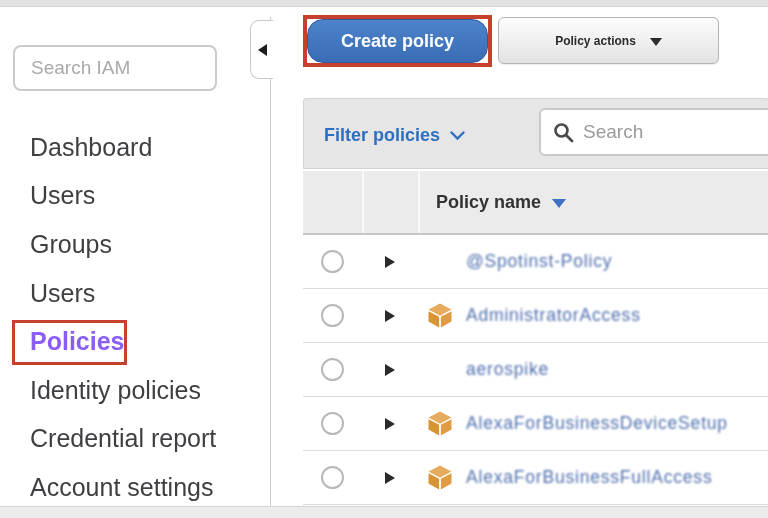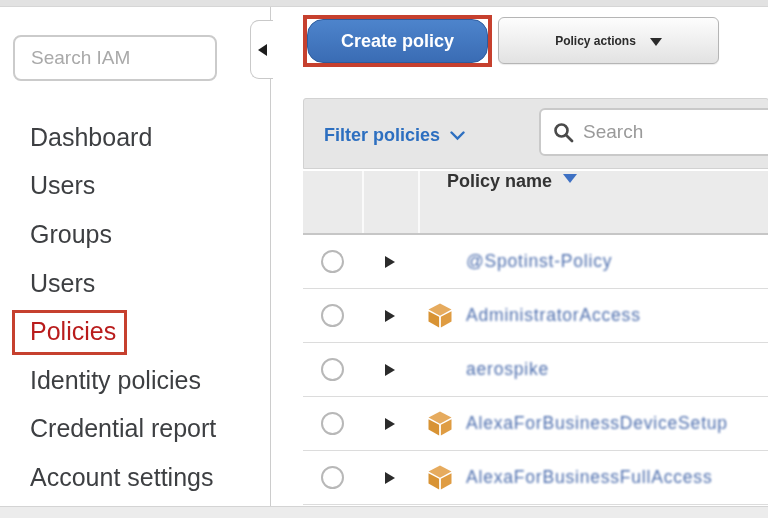--- a/index.html
+++ b/index.html
@@ -5,51 +5,51 @@
   * { margin:0; padding:0; box-sizing:border-box; }
   html,body { background:#fff; }
   body { font-family:"Liberation Sans", sans-serif; }
   .page { position:relative; width:768px; height:518px; background:#fff; overflow:hidden; }
 
   
   .top-strip { position:absolute; left:0; top:0; width:768px; height:7px; background:#e2e2e2; border-bottom:1px solid #d6d6d6; }
   .bottom-strip { position:absolute; left:0; top:506px; width:768px; height:12px; background:#ececec; border-top:1px solid #d4d4d4; }
 
   
-  .sidebar { position:absolute; left:0; top:7px; width:271px; height:499px; background:#fff; border-right:1px solid #cccccc; }
+  .sidebar { position:absolute; left:0; top:17px; width:271px; height:499px; background:#fff; border-right:1px solid #cccccc; }
   .iam-search { position:absolute; left:13px; top:28px; width:204px; height:46px; border:2px solid #cbcbcb; border-radius:8px; font-family:"Liberation Sans",sans-serif; font-size:19px; color:#555; padding:0 10px 0 16px; outline:none; }
   .iam-search::placeholder { color:#a9a9a9; }
 
   .collapse-tab { position:absolute; left:250px; top:20px; width:23px; height:59px; background:#fff; border:1px solid #c9c9c9; border-right:none; border-radius:9px 0 0 9px; z-index:3; display:flex; align-items:center; justify-content:center; cursor:pointer; }
   .tri-left { width:0; height:0; border-right:9px solid #1d1d1d; border-top:6px solid transparent; border-bottom:6px solid transparent; }
 
   .nav { position:absolute; left:30px; top:106px; list-style:none; }
   .nav li { height:48.6px; display:flex; align-items:center; font-size:25px; color:#3d3f42; cursor:pointer; white-space:nowrap; }
-  .nav li.active { font-weight:normal; color:#b91c1c; position:relative; }
+  .nav li.active { font-weight:bold; color:#8b5cf6; position:relative; }
   .nav li.active::after { content:""; position:absolute; left:-18px; top:3px; width:109px; height:39px; border:3.5px solid #c6402e; pointer-events:none; }
 
   
   .main { position:absolute; left:303px; top:0; width:466px; height:506px; }
 
   .annotation-box { position:absolute; left:0; top:15px; border:4px solid #c6402e; z-index:2; }
   .btn-primary { display:block; width:181px; height:44px; background:linear-gradient(#4d84cc,#3a6cb4); border:1px solid #2d5c9d; border-radius:16px; color:#fff; font-family:"Liberation Sans",sans-serif; font-weight:bold; font-size:18px; cursor:pointer; }
   .btn-secondary { position:absolute; left:195px; top:17px; width:221px; height:47px; background:linear-gradient(#fdfdfd,#e2e2e2); border:1px solid #b5b5b5; border-radius:6px; font-family:"Liberation Sans",sans-serif; font-weight:bold; font-size:12px; color:#2b2b2b; cursor:pointer; display:flex; align-items:center; justify-content:center; gap:14px; box-shadow:0 1px 1px rgba(0,0,0,0.08); }
   .tri-down-dark { width:0; height:0; border-top:8px solid #2b2b2b; border-left:6.5px solid transparent; border-right:6.5px solid transparent; margin-top:2px; }
 
   .filter-bar { position:absolute; left:0; top:98px; width:466px; height:71px; background:#e6e6e6; border:1px solid #d2d2d2; border-radius:3px 3px 0 0; }
   .filter-link { position:absolute; left:20px; top:0; height:73px; display:flex; align-items:center; gap:10px; font-size:18px; font-weight:bold; color:#2d6fc0; cursor:pointer; }
   .table-search { position:absolute; left:235px; top:9px; width:240px; height:48px; background:#fff; border:2px solid #c9c9c9; border-radius:6px; display:flex; align-items:center; padding-left:12px; gap:9px; }
   .table-search input { border:none; outline:none; flex:1; font-family:"Liberation Sans",sans-serif; font-size:19px; color:#555; background:transparent; min-width:0; }
   .table-search input::placeholder { color:#9a9a9a; }
 
   .table-header { position:absolute; left:0; top:171px; width:466px; height:64px; background:#ebebeb; border-bottom:2px solid #c6c6c6; display:flex; }
   .th-cell { height:100%; }
   .th-radio { width:59px; }
   .th-arrow { width:56px; border-left:2px solid #fafafa; }
-  .th-name { flex:1; border-left:2px solid #fafafa; display:flex; padding-left:27px; gap:11px; font-size:18px; font-weight:bold; color:#333; cursor:pointer; }
+  .th-name { flex:1; border-left:2px solid #fafafa; display:flex; align-items:center; padding-left:16px; gap:11px; font-size:18px; font-weight:bold; color:#333; cursor:pointer; }
   .tri-down-blue { width:0; height:0; border-top:9px solid #3e71c4; border-left:7px solid transparent; border-right:7px solid transparent; margin-top:3px; }
 
   .table-body { position:absolute; left:0; top:235px; width:466px; }
   .policy-row { height:54px; display:flex; align-items:center; border-bottom:1px solid #dcdcdc; background:#fff; }
   .cell-radio { width:59px; display:flex; justify-content:center; }
   .radio { width:23px; height:23px; border:2px solid #b8b8b8; border-radius:50%; background:#fff; cursor:pointer; }
   .cell-arrow { width:56px; display:flex; justify-content:center; }
   .tri-right { width:0; height:0; border-left:10px solid #2b2b2b; border-top:6.5px solid transparent; border-bottom:6.5px solid transparent; cursor:pointer; }
   .cell-icon { width:27px; margin-left:9px; display:flex; align-items:center; }
   .policy-name { margin-left:12px; font-size:17.5px; letter-spacing:0.8px; color:#4e6fae; filter:blur(1.2px); white-space:nowrap; cursor:pointer; }

